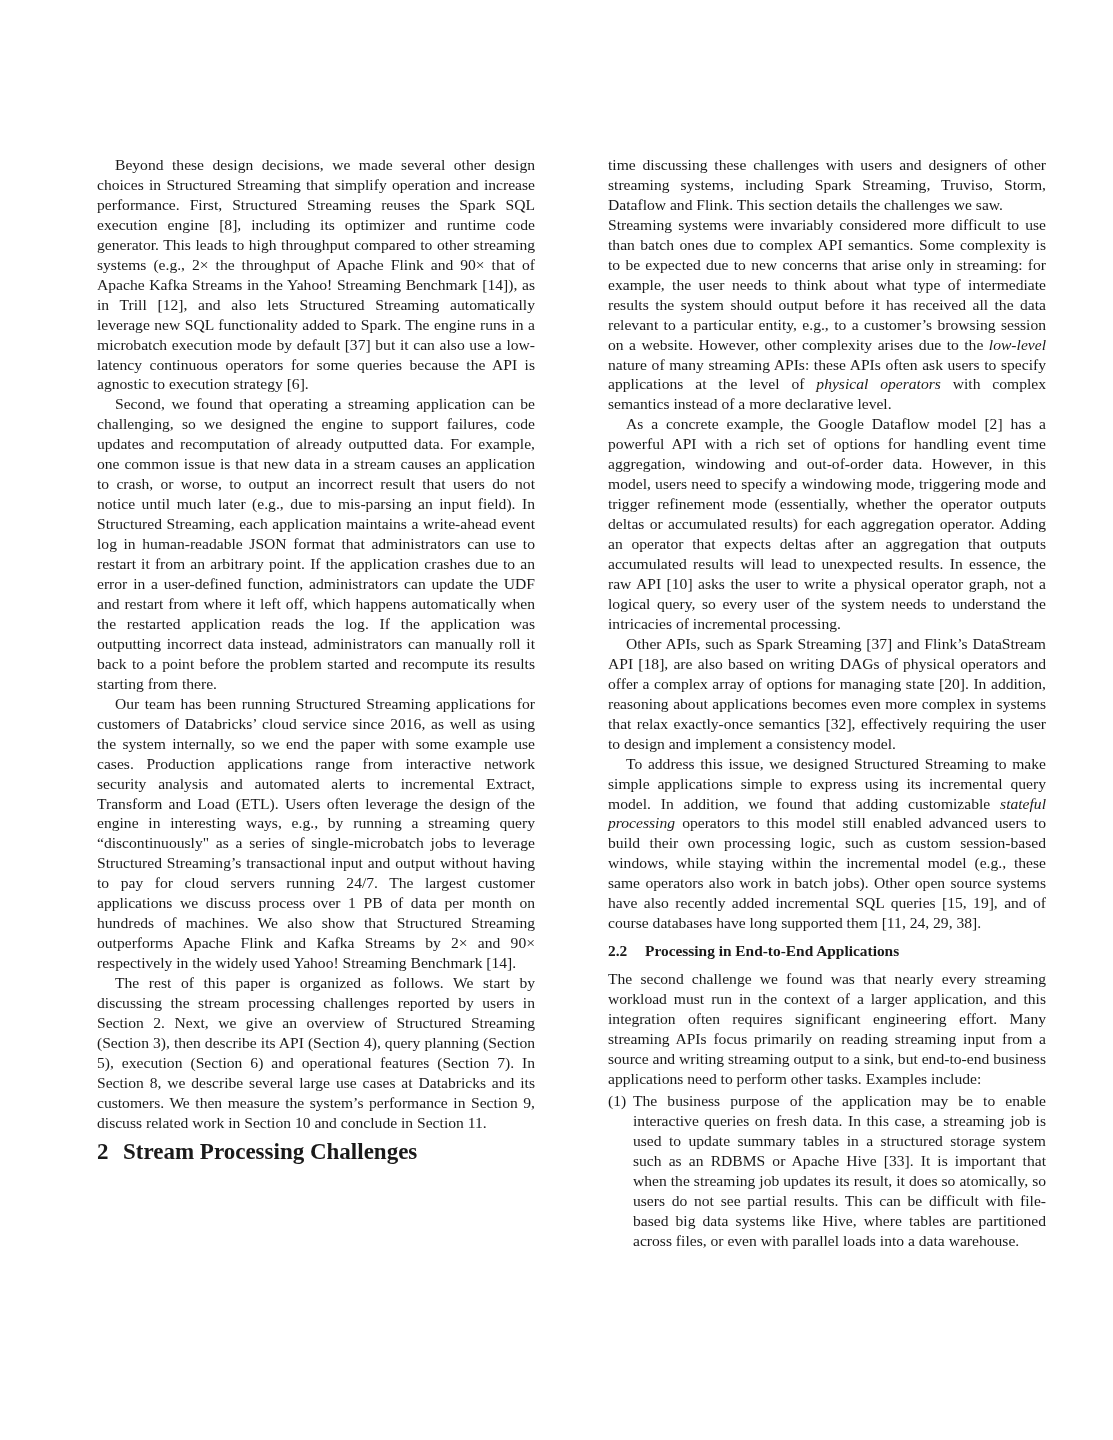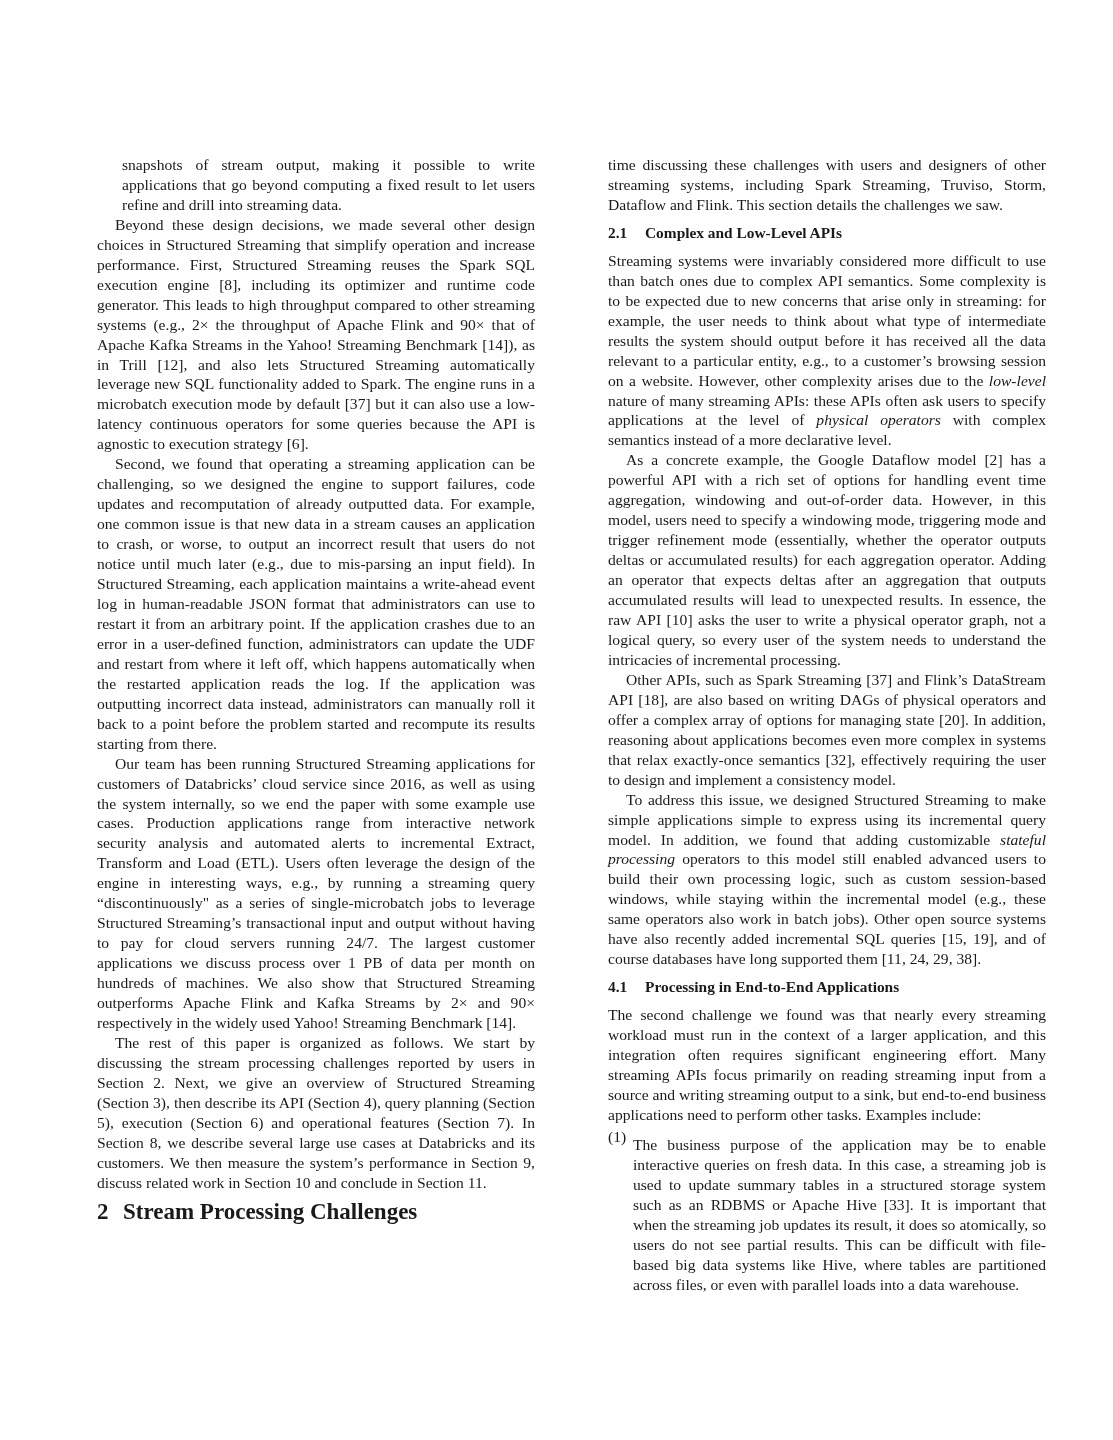--- a/index.html
+++ b/index.html
@@ -11,41 +11,39 @@
   p { margin: 0; text-align: justify; hyphens: auto; }
   p.indent { text-indent: 18px; }
   .item-cont { padding-left: 25px; }
   h2 { font-size: 23px; font-weight: bold; margin: 8px 0 7px 0; line-height: 22px; }
   h3 { font-size: 15.4px; font-weight: bold; margin: 8px 0 8px 0; line-height: 20px; }
   .secnum { display: inline-block; }
   h2 .secnum { width: 26px; }
   h3 .secnum { width: 37px; }
   .list-item { display: flex; }
   .list-num { width: 25px; flex: none; }
-  .list-body { flex: 1; text-align: justify; margin-top: 8px; }
+  .list-body { flex: 1; text-align: justify; }
   em { }
 </style>
 </head>
 <body>
 
 <div class="col left">
-  <p class="item-cont">snapshots of stream output, making it possible to write applications that go beyond computing a fixed result to let users refine and drill into streaming data.</p>
   <p class="indent">Beyond these design decisions, we made several other design choices in Structured Streaming that simplify operation and increase performance. First, Structured Streaming reuses the Spark SQL execution engine [8], including its optimizer and runtime code generator. This leads to high throughput compared to other streaming systems (e.g., 2× the throughput of Apache Flink and 90× that of Apache Kafka Streams in the Yahoo! Streaming Benchmark [14]), as in Trill [12], and also lets Structured Streaming automatically leverage new SQL functionality added to Spark. The engine runs in a microbatch execution mode by default [37] but it can also use a low-latency continuous operators for some queries because the API is agnostic to execution strategy [6].</p>
   <p class="indent">Second, we found that operating a streaming application can be challenging, so we designed the engine to support failures, code updates and recomputation of already outputted data. For example, one common issue is that new data in a stream causes an application to crash, or worse, to output an incorrect result that users do not notice until much later (e.g., due to mis-parsing an input field). In Structured Streaming, each application maintains a write-ahead event log in human-readable JSON format that administrators can use to restart it from an arbitrary point. If the application crashes due to an error in a user-defined function, administrators can update the UDF and restart from where it left off, which happens automatically when the restarted application reads the log. If the application was outputting incorrect data instead, administrators can manually roll it back to a point before the problem started and recompute its results starting from there.</p>
   <p class="indent">Our team has been running Structured Streaming applications for customers of Databricks’ cloud service since 2016, as well as using the system internally, so we end the paper with some example use cases. Production applications range from interactive network security analysis and automated alerts to incremental Extract, Transform and Load (ETL). Users often leverage the design of the engine in interesting ways, e.g., by running a streaming query “discontinuously" as a series of single-microbatch jobs to leverage Structured Streaming’s transactional input and output without having to pay for cloud servers running 24/7. The largest customer applications we discuss process over 1 PB of data per month on hundreds of machines. We also show that Structured Streaming outperforms Apache Flink and Kafka Streams by 2× and 90× respectively in the widely used Yahoo! Streaming Benchmark [14].</p>
   <p class="indent">The rest of this paper is organized as follows. We start by discussing the stream processing challenges reported by users in Section 2. Next, we give an overview of Structured Streaming (Section 3), then describe its API (Section 4), query planning (Section 5), execution (Section 6) and operational features (Section 7). In Section 8, we describe several large use cases at Databricks and its customers. We then measure the system’s performance in Section 9, discuss related work in Section 10 and conclude in Section 11.</p>
   <h2><span class="secnum">2</span><span>Stream Processing Challenges</span></h2>
 </div>
 
 <div class="col right">
   <p>time discussing these challenges with users and designers of other streaming systems, including Spark Streaming, Truviso, Storm, Dataflow and Flink. This section details the challenges we saw.</p>
-  <h3><span class="secnum">2.1</span><span>Complex and Low-Level APIs</span></h3>
   <p><span>Streaming systems were invariably considered more difficult to use than batch ones due to complex API semantics. Some complexity is to be expected due to new concerns that arise only in streaming: for example, the user needs to think about what type of intermediate results the system should output before it has received all the data relevant to a particular entity, e.g., to a customer’s browsing session on a website. However, other complexity arises due to the </span><em>low-level</em><span> nature of many streaming APIs: these APIs often ask users to specify applications at the level of </span><em>physical operators</em><span> with complex semantics instead of a more declarative level.</span></p>
   <p class="indent">As a concrete example, the Google Dataflow model [2] has a powerful API with a rich set of options for handling event time aggregation, windowing and out-of-order data. However, in this model, users need to specify a windowing mode, triggering mode and trigger refinement mode (essentially, whether the operator outputs deltas or accumulated results) for each aggregation operator. Adding an operator that expects deltas after an aggregation that outputs accumulated results will lead to unexpected results. In essence, the raw API [10] asks the user to write a physical operator graph, not a logical query, so every user of the system needs to understand the intricacies of incremental processing.</p>
   <p class="indent">Other APIs, such as Spark Streaming [37] and Flink’s DataStream API [18], are also based on writing DAGs of physical operators and offer a complex array of options for managing state [20]. In addition, reasoning about applications becomes even more complex in systems that relax exactly-once semantics [32], effectively requiring the user to design and implement a consistency model.</p>
   <p class="indent"><span>To address this issue, we designed Structured Streaming to make simple applications simple to express using its incremental query model. In addition, we found that adding customizable </span><em>stateful processing</em><span> operators to this model still enabled advanced users to build their own processing logic, such as custom session-based windows, while staying within the incremental model (e.g., these same operators also work in batch jobs). Other open source systems have also recently added incremental SQL queries [15, 19], and of course databases have long supported them [11, 24, 29, 38].</span></p>
-  <h3><span class="secnum">4.1</span><span>Processing in End-to-End Applications</span></h3>
+  <h3><span class="secnum">2.2</span><span>Processing in End-to-End Applications</span></h3>
   <p>The second challenge we found was that nearly every streaming workload must run in the context of a larger application, and this integration often requires significant engineering effort. Many streaming APIs focus primarily on reading streaming input from a source and writing streaming output to a sink, but end-to-end business applications need to perform other tasks. Examples include:</p>
   <div class="list-item" style="margin-top:2px;">
     <span class="list-num">(1)</span>
     <span class="list-body">The business purpose of the application may be to enable interactive queries on fresh data. In this case, a streaming job is used to update summary tables in a structured storage system such as an RDBMS or Apache Hive [33]. It is important that when the streaming job updates its result, it does so atomically, so users do not see partial results. This can be difficult with file-based big data systems like Hive, where tables are partitioned across files, or even with parallel loads into a data warehouse.</span>
   </div>
 </div>
 
 </body></html>

